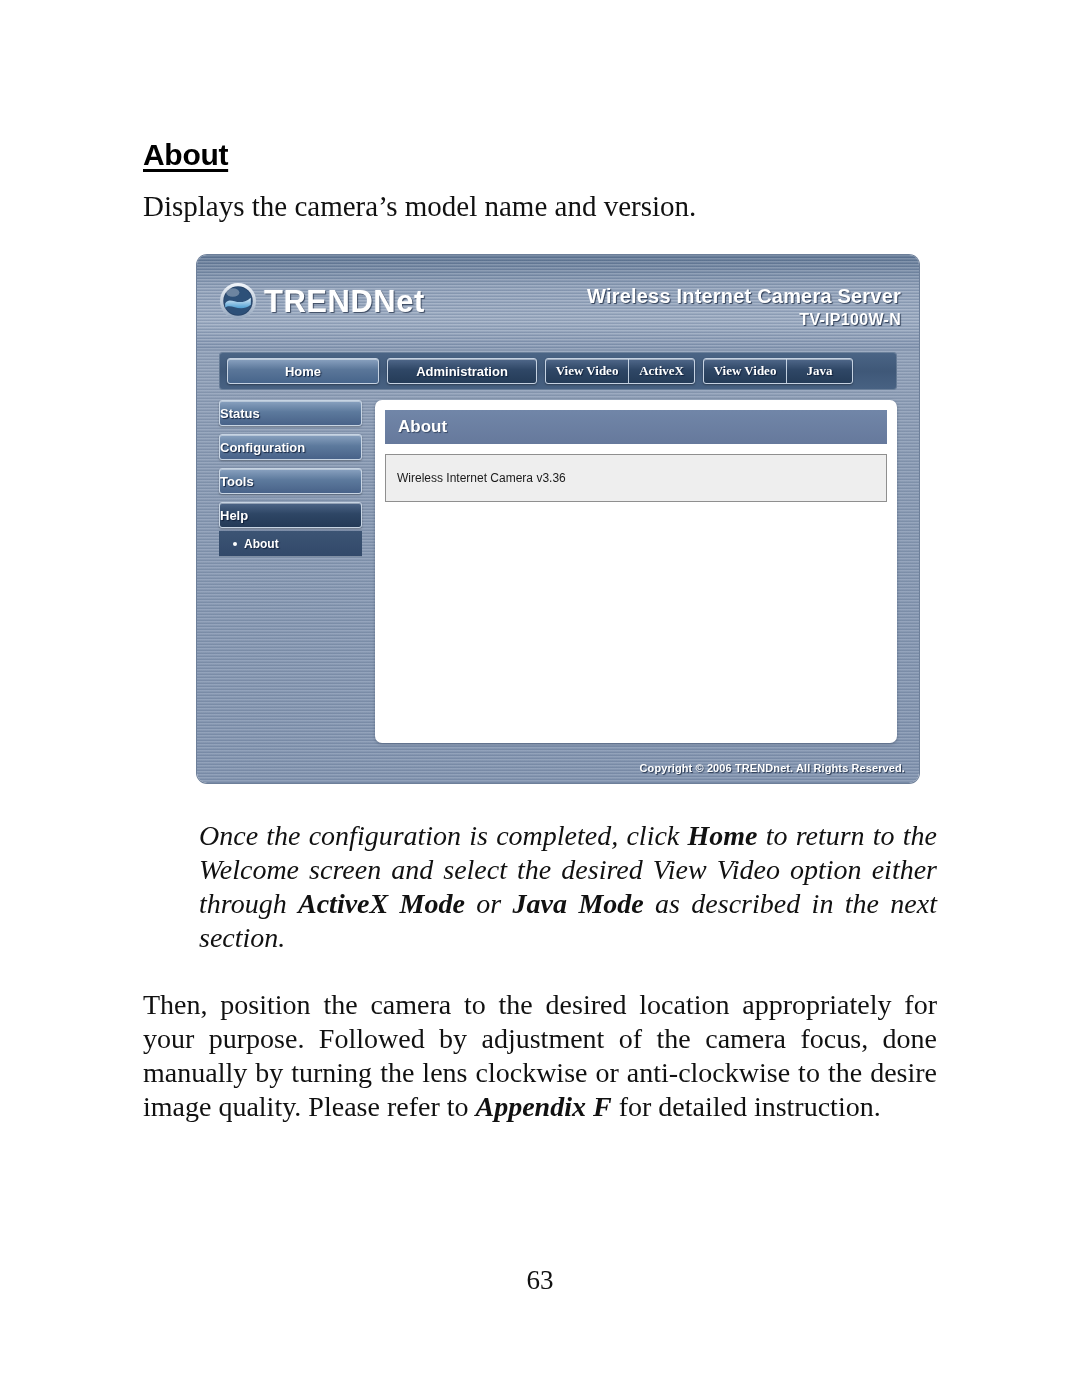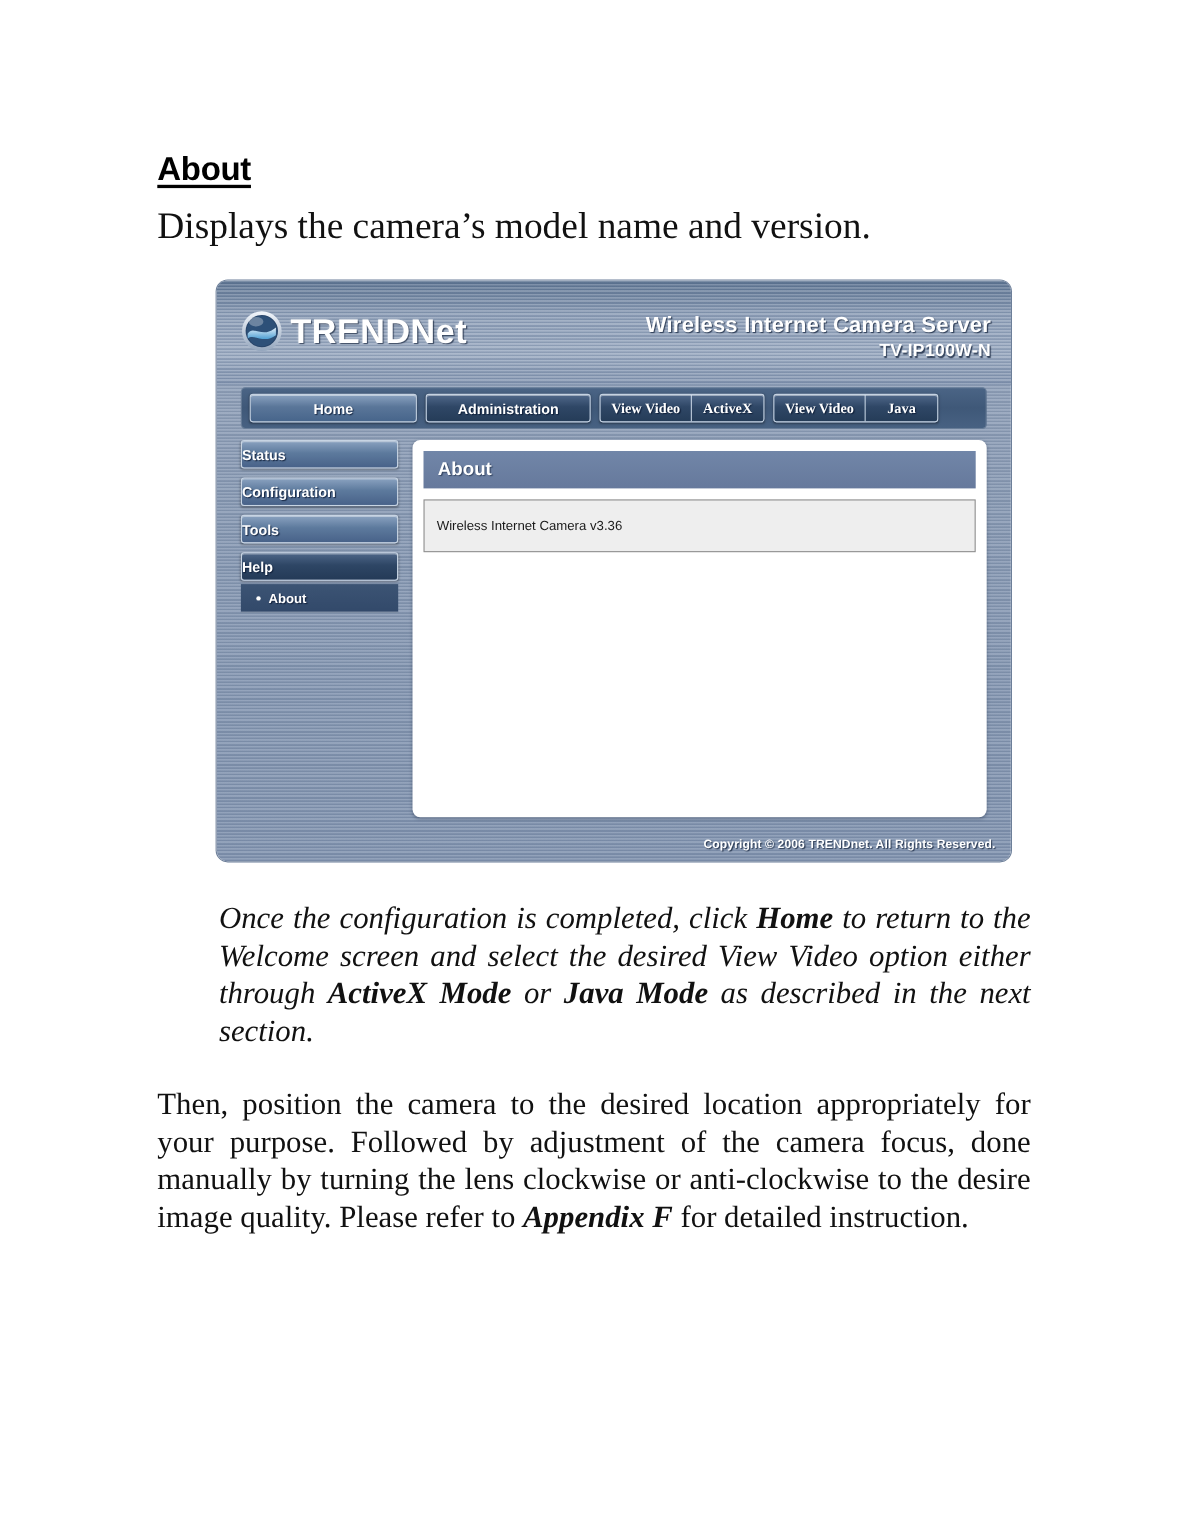--- a/index.html
+++ b/index.html
@@ -34,21 +34,21 @@
     color: #000;
     text-decoration: underline;
     text-underline-offset: 4px;
     text-decoration-thickness: 3px;
   }
 
   .intro-line {
     position: absolute;
     left: 143px;
     top: 188px;
-    font-size: 34px;
+    font-size: 29px;
     line-height: 36px;
     color: #111;
   }
 
   
   .ui-shot {
     position: absolute;
     left: 197px;
     top: 255px;
     width: 722px;
@@ -409,14 +409,15 @@
       </div>
     </div>
 
     <div class="ui-footer">Copyright © 2006 TRENDnet. All Rights Reserved.</div>
   </div>
 
   <p class="para p1"><span>Once the configuration is completed, click </span><b>Home</b><span> to return to the Welcome screen and select the desired View Video option either through </span><b>ActiveX Mode</b><span> or </span><b>Java Mode</b><span> as described in the next section.</span></p>
 
   <p class="para p2"><span>Then, position the camera to the desired location appropriately for your purpose.  Followed by adjustment of the camera focus, done manually by turning the lens clockwise or anti-clockwise to the desire image quality.  Please refer to </span><i class="bi">Appendix F</i><span> for detailed instruction.</span></p>
 
+  <div class="page-number">63</div>
 
 </div>
 
 </body></html>

